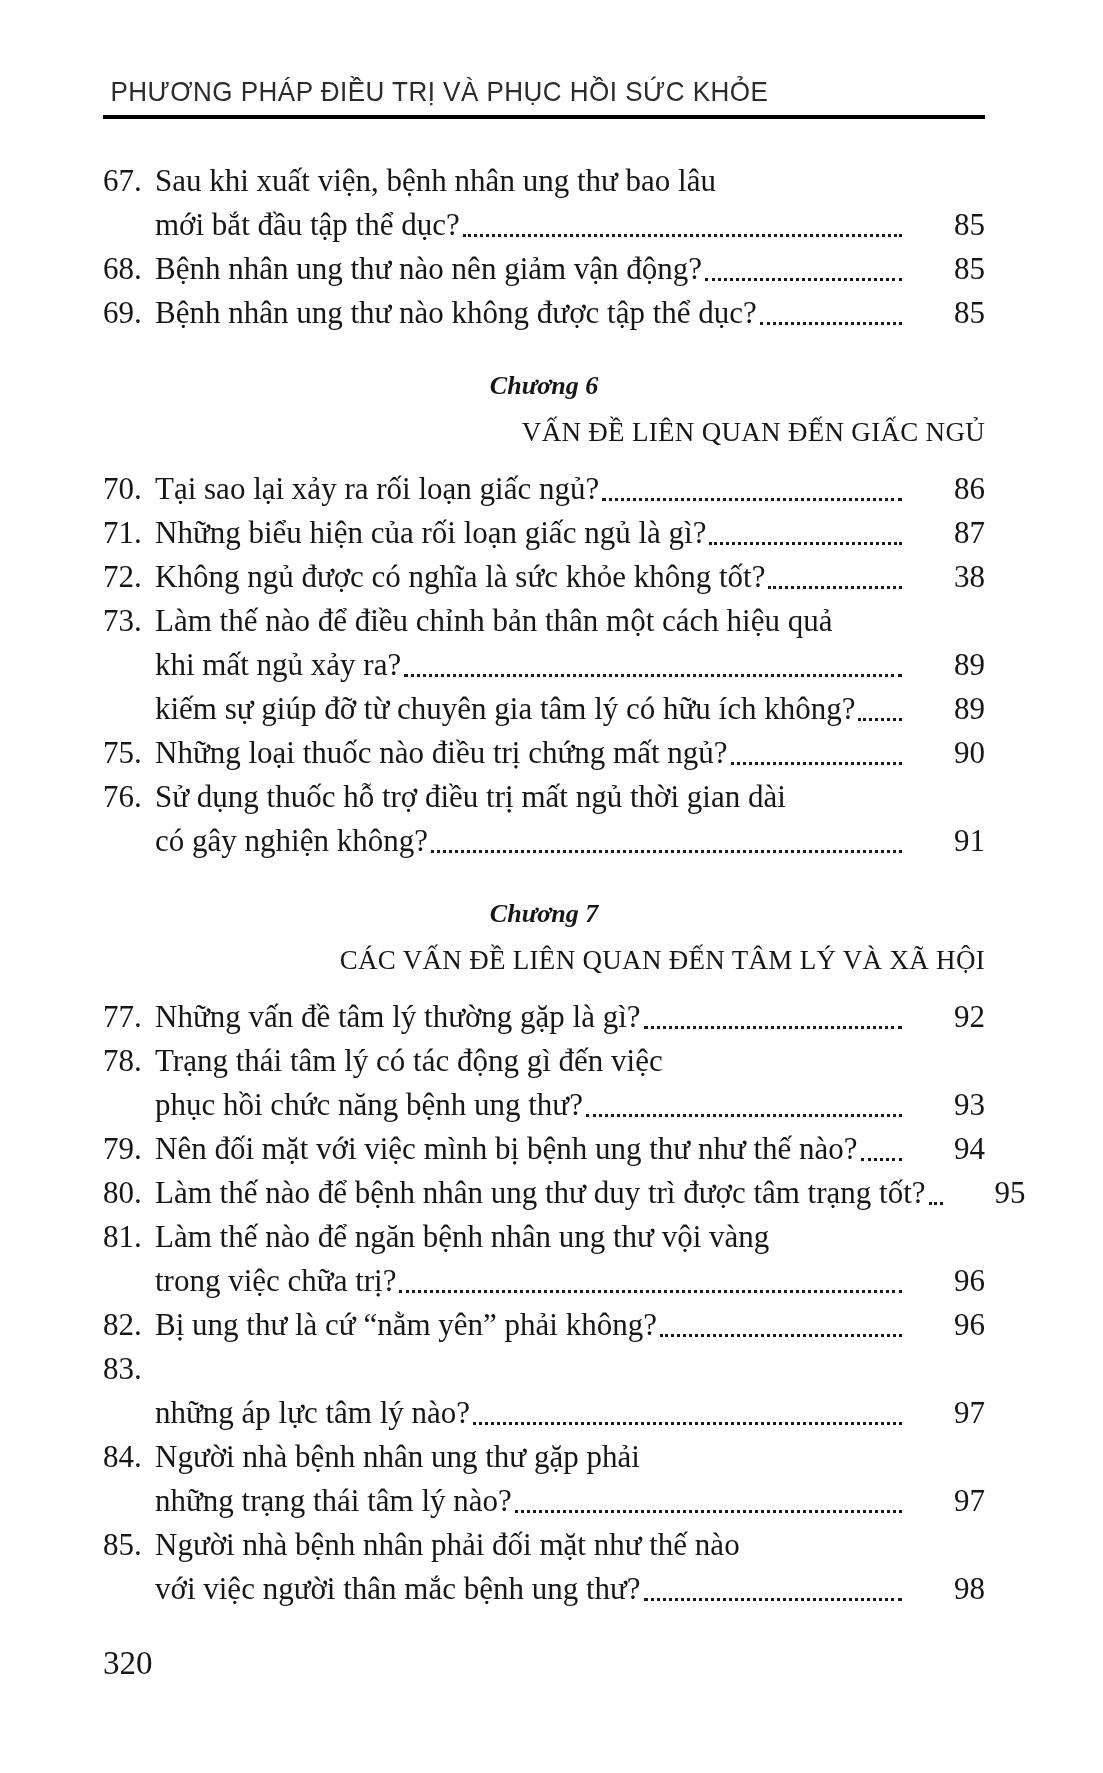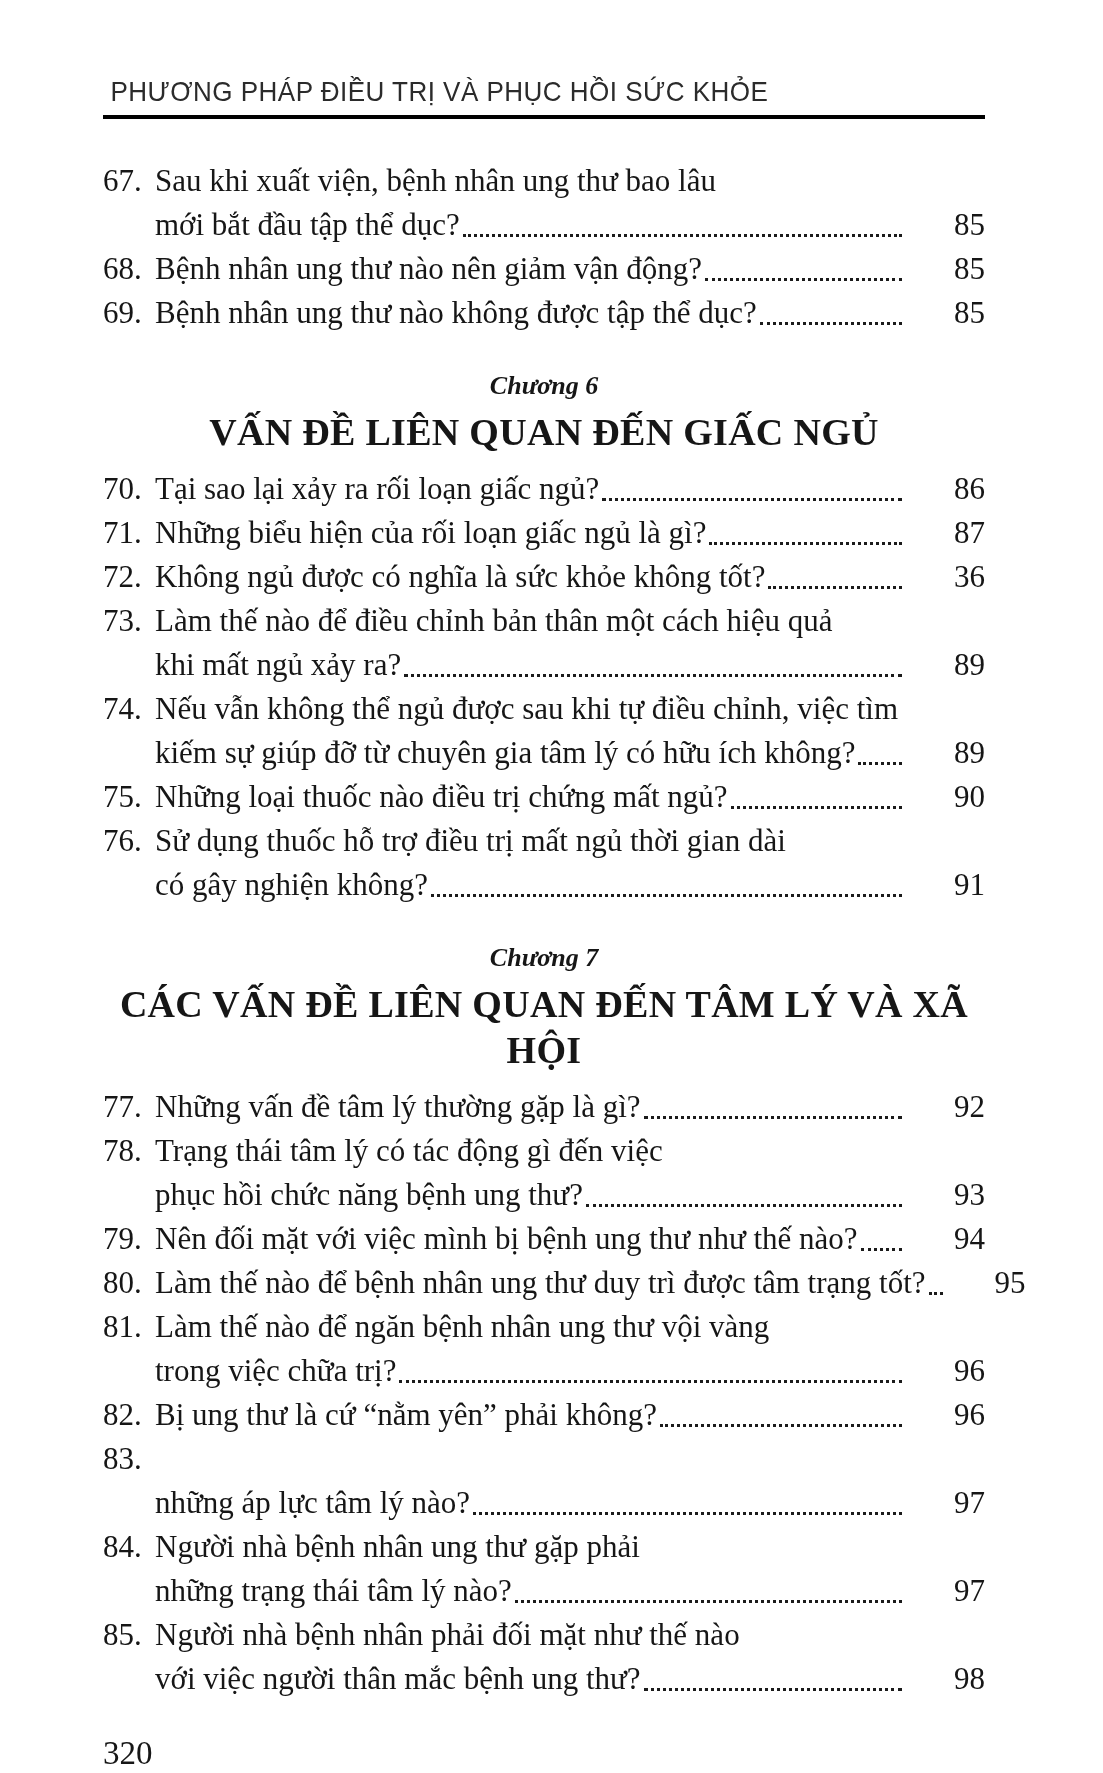--- a/index.html
+++ b/index.html
@@ -67,24 +67,25 @@
     text-align: center;
     margin: 28px 0 12px 0;
   }
   .chapter-num {
     font-size: 26px;
     line-height: 46px;
     font-weight: 700;
     font-style: italic;
   }
   .chapter-title {
-    font-size: 38px;
+    font-size: 27px;
     line-height: 46px;
-    font-weight: 700;
+    font-weight: 400;
     letter-spacing: 0.3px;
+    text-align: right;
   }
   
   .folio {
     margin-top: 32px;
     font-size: 33px;
     line-height: 40px;
   }
 </style>
 </head>
 <body>
@@ -141,39 +142,35 @@
           <span class="txt">Những biểu hiện của rối loạn giấc ngủ là gì?</span>
           <span class="dots"></span>
           <span class="pg">87</span>
         </div>
       </div>
       <div class="entry">
         <div class="row">
           <span class="num">72.</span>
           <span class="txt">Không ngủ được có nghĩa là sức khỏe không tốt?</span>
           <span class="dots"></span>
-          <span class="pg">36</span>
+          <span class="pg">38</span>
         </div>
       </div>
       <div class="entry">
         <div class="row">
           <span class="num">73.</span>
           <span class="txt">Làm thế nào để điều chỉnh bản thân một cách hiệu quả</span>
         </div>
         <div class="row indent">
           <span class="txt">khi mất ngủ xảy ra?</span>
           <span class="dots"></span>
           <span class="pg">89</span>
         </div>
       </div>
       <div class="entry">
-        <div class="row">
-          <span class="num">74.</span>
-          <span class="txt">Nếu vẫn không thể ngủ được sau khi tự điều chỉnh, việc tìm</span>
-        </div>
         <div class="row indent">
           <span class="txt">kiếm sự giúp đỡ từ chuyên gia tâm lý có hữu ích không?</span>
           <span class="dots"></span>
           <span class="pg">89</span>
         </div>
       </div>
       <div class="entry">
         <div class="row">
           <span class="num">75.</span>
           <span class="txt">Những loại thuốc nào điều trị chứng mất ngủ?</span>

